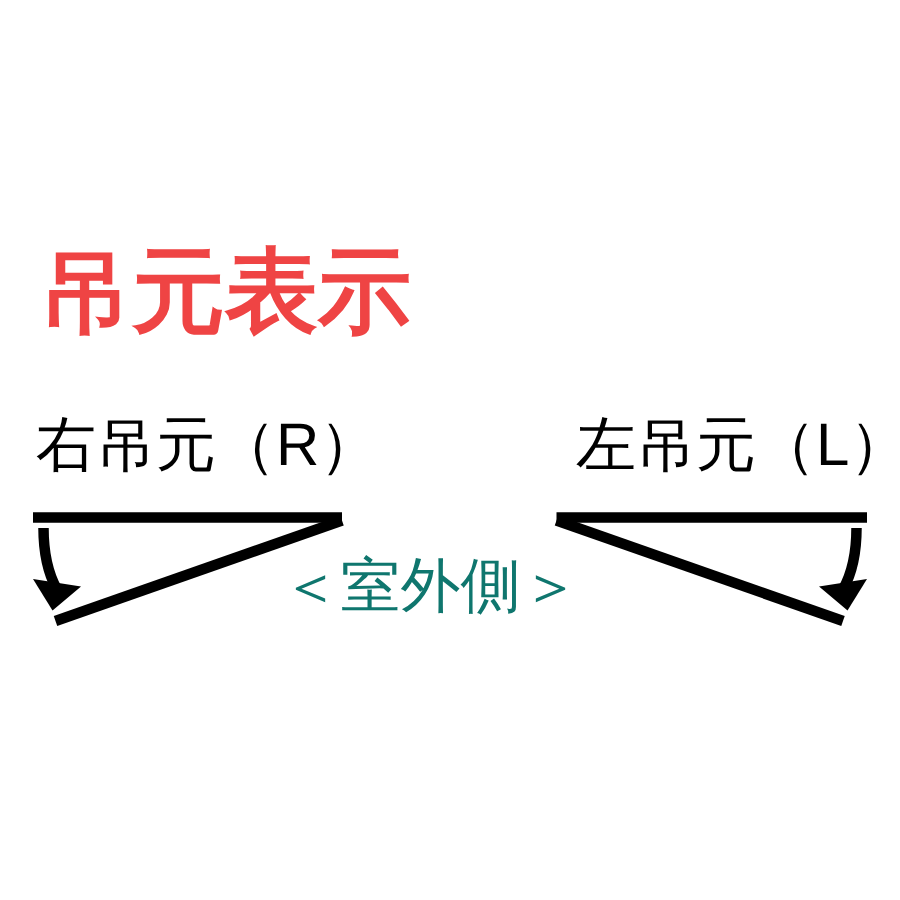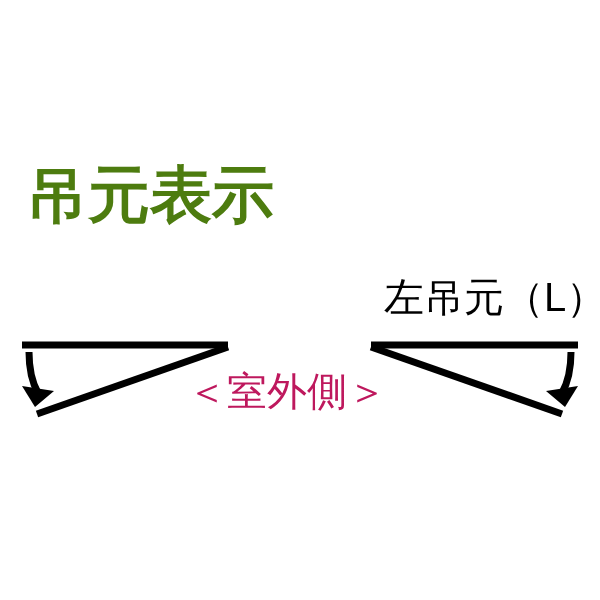--- a/index.html
+++ b/index.html
@@ -18,21 +18,21 @@
   }
   #diagram-title {
     position: absolute;
     left: 26px;
     top: 164px;
     font-size: 62px;
     font-weight: bold;
     line-height: 1;
     letter-spacing: 0px;
     white-space: nowrap;
-    color: #4d7c0f;
+    color: #ef4444;
   }
   .hinge-label {
     position: absolute;
     top: 277px;
     font-size: 40px;
     font-weight: normal;
     line-height: 1;
     white-space: nowrap;
     color: #000000;
   }
@@ -43,37 +43,38 @@
     left: 384px;
   }
   #label-outside {
     position: absolute;
     left: 187px;
     top: 371px;
     font-size: 40px;
     font-weight: normal;
     line-height: 1;
     white-space: nowrap;
-    color: #be185d;
+    color: #0f766e;
   }
   #swing-diagram {
     position: absolute;
     left: 0;
     top: 0;
     width: 600px;
     height: 600px;
   }
 </style>
 </head>
 <body>
 
 <div id="page">
 
   <div id="diagram-title">吊元表示</div>
 
+  <div class="hinge-label" id="label-right-hinge">右吊元（R）</div>
 
   <div class="hinge-label" id="label-left-hinge">左吊元（L）</div>
 
   <div id="label-outside">＜室外側＞</div>
 
   <svg id="swing-diagram" viewBox="0 0 600 600">
 
     <g>
 
       <line x1="22" y1="345" x2="228" y2="345" stroke="#000000" stroke-width="7" stroke-linecap="butt"></line>

